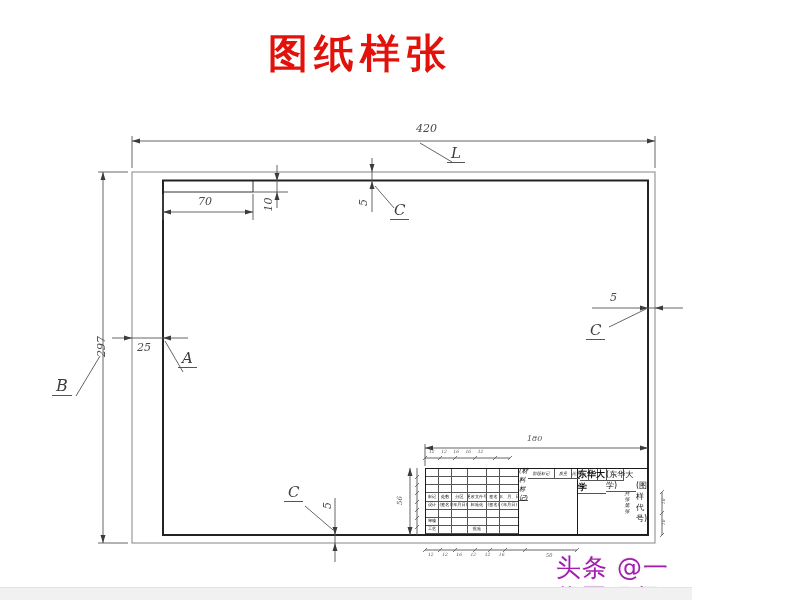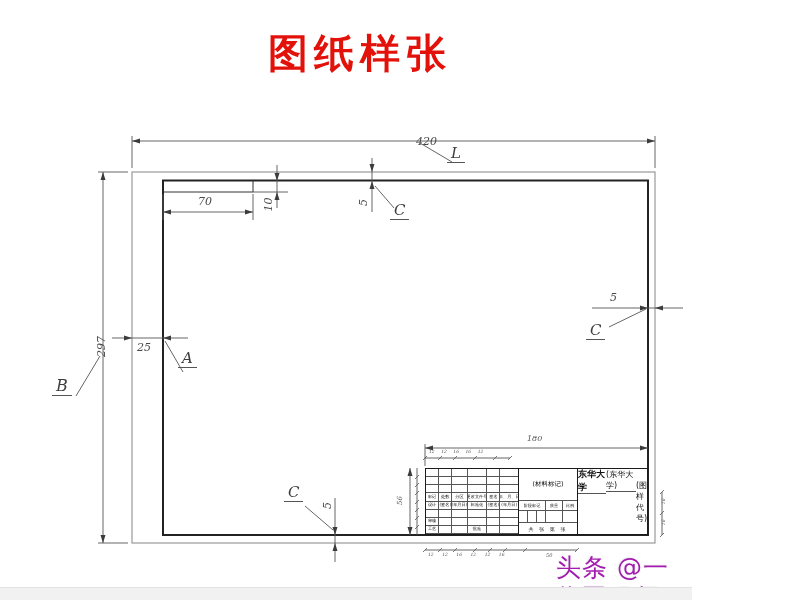--- a/index.html
+++ b/index.html
@@ -24,22 +24,22 @@
   .titleblock{position:absolute;left:425px;top:468px;width:223px;height:67px;
               border:1.6px solid #1b1b1b;box-sizing:border-box;display:flex;
               background:#fff;color:#111;}
   .tb-left{width:93px;display:grid;
            grid-template-columns:12fr 12fr 14fr 18fr 12fr 16fr;grid-auto-rows:1fr;
            border-right:1px solid #1b1b1b;box-sizing:border-box;}
   .tb-cell{border-right:.5px solid #555;border-bottom:.5px solid #555;
            font-size:4.2px;line-height:1;display:flex;align-items:center;
            justify-content:center;overflow:hidden;white-space:nowrap;}
   .tb-cell:nth-child(6n){border-right:none;}
-  .tb-mid{width:59px;display:flex;flex-direction:column;
-          border-right:1px solid #1b1b1b;box-sizing:border-box;}
+  .tb-mid{width:59px;display:flex;flex-direction:row;
+          border-right:1px solid #1b1b1b;box-sizing:border-box;font-style:italic;}
   .tb-material{height:31px;border-bottom:.6px solid #555;display:flex;
                align-items:center;justify-content:center;font-size:6.5px;}
   .tb-stagehdr{height:9px;display:flex;border-bottom:.6px solid #555;font-size:4.2px;}
   .tb-stagehdr>div{display:flex;align-items:center;justify-content:center;overflow:hidden;white-space:nowrap;}
   .sh1{width:26px;border-right:.5px solid #555;}
   .sh2{width:16px;border-right:.5px solid #555;}
   .sh3{flex:1;}
   .tb-stageboxes{height:11px;display:flex;border-bottom:.6px solid #555;}
   .sb-group{width:26px;display:flex;border-right:.5px solid #555;}
   .sb-group>div{flex:1;border-right:.5px solid #555;}
@@ -123,21 +123,21 @@
     </g>
 
     <path stroke="#555" stroke-width="0.8" d="
       M423 460 L427 456 M438 460 L442 456 M453 460 L457 456 M473 460 L477 456 M493 460 L497 456 M508 460 L512 456
       M423 552 L427 548 M438 552 L442 548 M453 552 L457 548 M473 552 L477 548 M488 552 L492 548 M503 552 L507 548 M523 552 L527 548 M575 552 L579 548
       M660 494 L664 490 M660 515 L664 511 M660 537 L664 533
       M542 500 L546 496 M558 500 L562 496 M575 500 L579 496
       M415 479 L419 475 M415 487 L419 483 M415 495 L419 491 M415 504 L419 500 M415 512 L419 508 M415 520 L419 516 M415 529 L419 525"></path>
   </svg>
 
-  <div class="dim" style="left:416px;top:136px">420</div>
+  <div class="dim" style="left:416px;top:123px">420</div>
   <div class="dim rot" style="left:86px;top:341px">297</div>
   <div class="dim" style="left:198px;top:196px">70</div>
   <div class="dim rot" style="left:253px;top:199px">10</div>
   <div class="dim" style="left:137px;top:342px">25</div>
   <div class="dim rot" style="left:348px;top:197px">5</div>
   <div class="dim" style="left:610px;top:292px">5</div>
   <div class="dim rot" style="left:312px;top:500px">5</div>
 
   <div class="lbl" style="left:447px;top:146px">L</div>
   <div class="lbl" style="left:52px;top:378px;font-size:16px">B</div>

